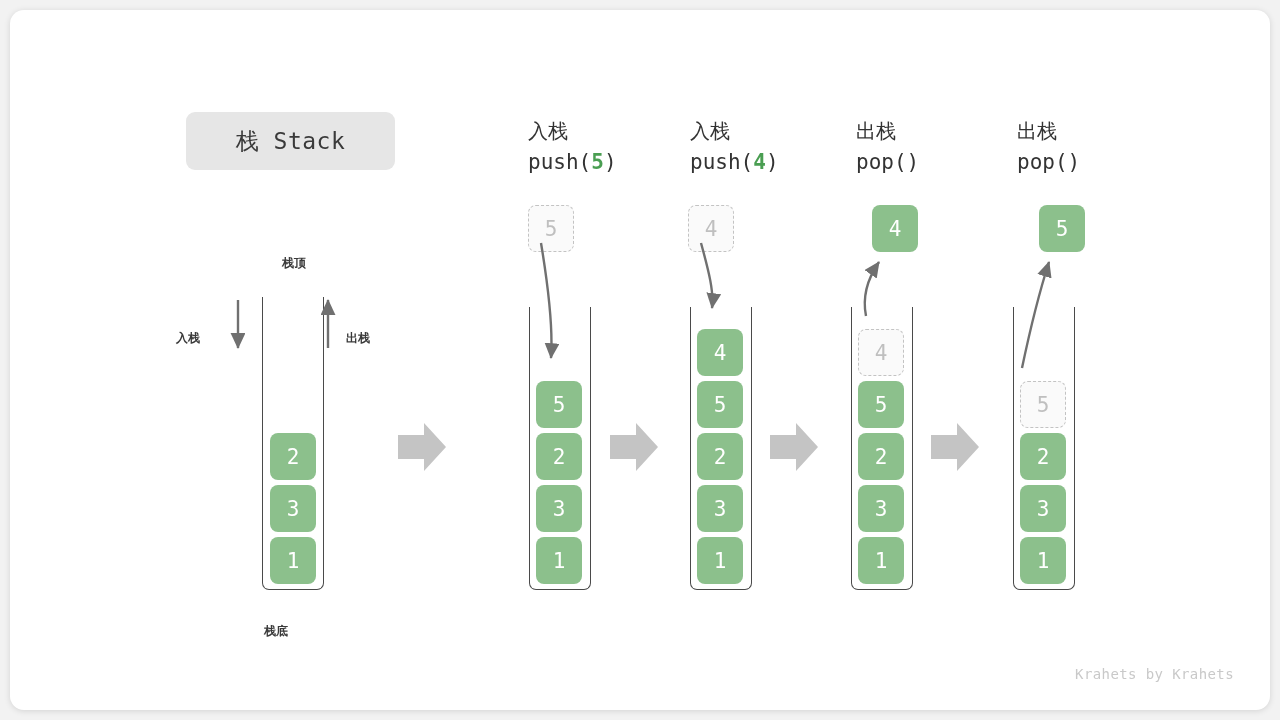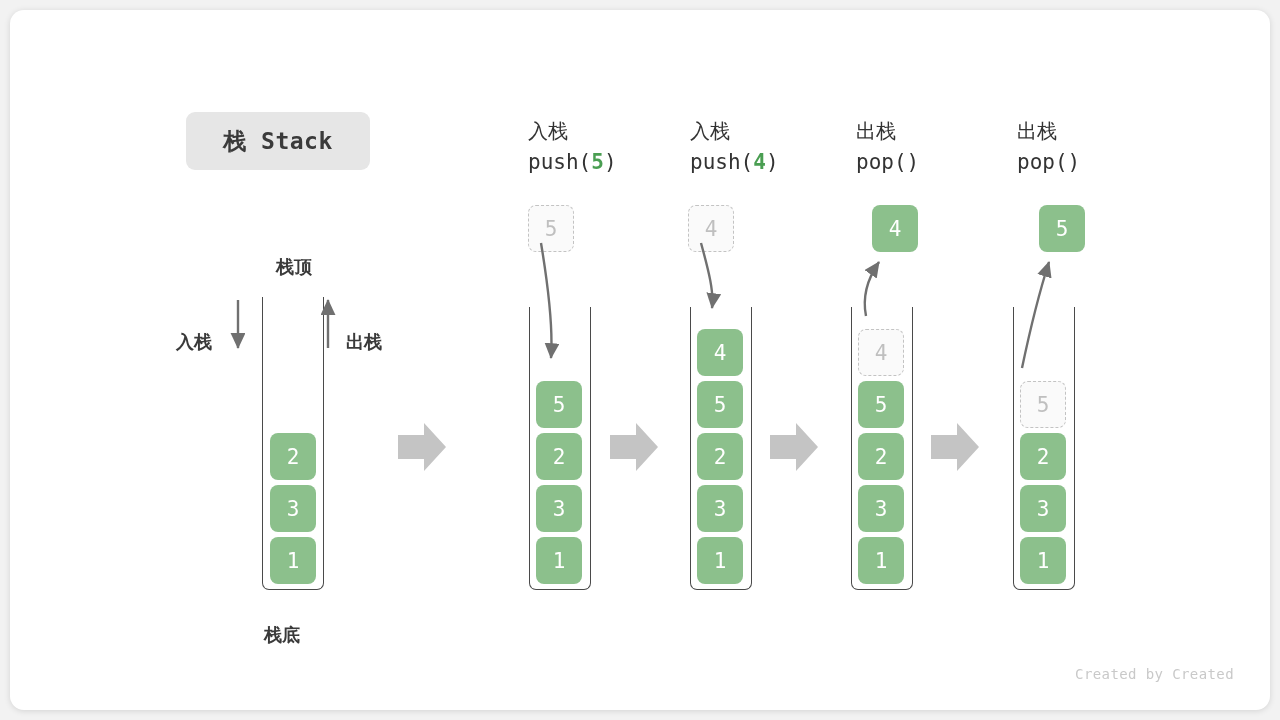--- a/index.html
+++ b/index.html
@@ -22,38 +22,38 @@
     background: #ffffff;
     border-radius: 14px;
     box-shadow: 0 1px 6px rgba(0,0,0,0.13);
   }
   .abs { position: absolute; }
 
   
   #title-chip {
     left: 176px;
     top: 102px;
-    width: 184px;
+    width: 209px;
     height: 58px;
     background: #e6e6e6;
     border-radius: 9px;
     display: flex;
     align-items: center;
     justify-content: center;
     font-family: "DejaVu Sans Mono", monospace;
     font-size: 23px;
-    font-weight: bold;
+    font-weight: normal;
     color: #3a3a3a;
     letter-spacing: 0.5px;
   }
 
   
   .cjk-label {
     font-family: "DejaVu Sans", sans-serif;
-    font-size: 18px;
+    font-size: 12px;
     font-weight: bold;
     color: #3a3a3a;
     white-space: nowrap;
   }
 
   
   .col-header {
     font-family: "DejaVu Sans Mono", monospace;
     font-size: 21px;
     color: #333333;
@@ -188,21 +188,21 @@
 
   <div class="cell" style="left:1029px; top:195px;">5</div>
 
   <div class="stack-box" style="left:1003px; top:297px; width:62px; height:283px;"></div>
 
   <div class="cell ghost" style="left:1010px; top:371px;">5</div>
   <div class="cell" style="left:1010px; top:423px;">2</div>
   <div class="cell" style="left:1010px; top:475px;">3</div>
   <div class="cell" style="left:1010px; top:527px;">1</div>
 
-  <div class="abs" id="footer">Created by Created</div>
+  <div class="abs" id="footer">Krahets by Krahets</div>
 
 </div>
 
 <svg class="overlay" viewBox="0 0 1280 720">
   <defs>
     <marker id="ah" markerWidth="9" markerHeight="9" refX="6.2" refY="3.1" orient="auto" markerUnits="strokeWidth">
       <path d="M0,0 L6.6,3.1 L0,6.2 z" fill="#707070"></path>
     </marker>
   </defs>
 

